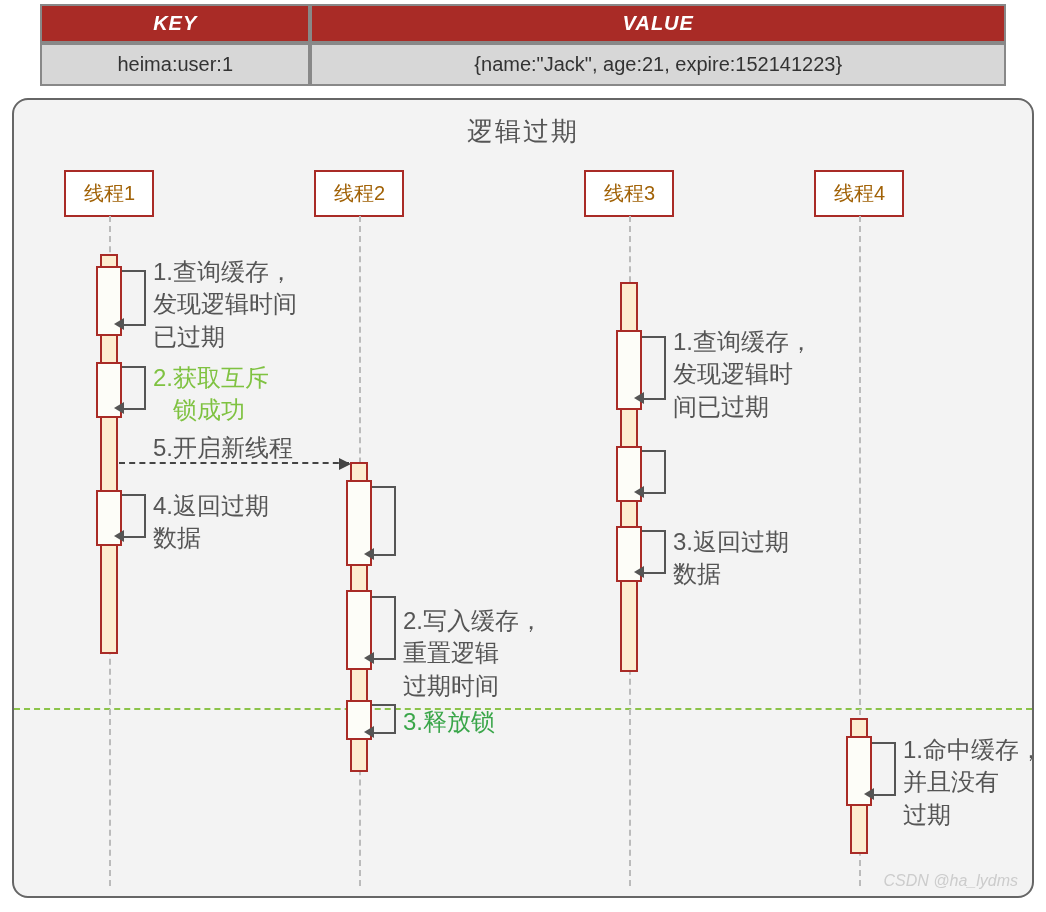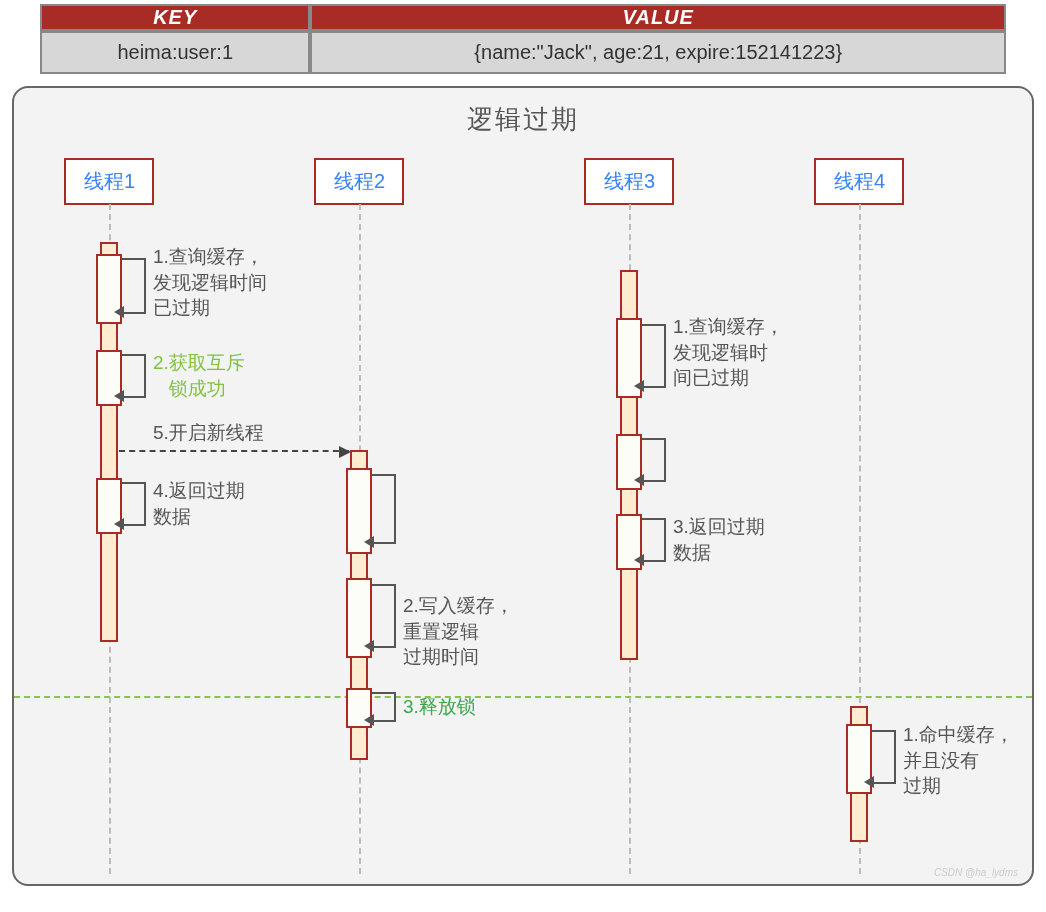--- a/index.html
+++ b/index.html
@@ -14,21 +14,21 @@
     margin: 4px 40px 0 40px;
     border-collapse: separate;
     border-spacing: 0;
     width: calc(100% - 80px);
   }
   .kv-table th {
     background: #a92b26;
     color: #fff;
     font-weight: bold;
     font-size: 20px;
-    padding: 0 0;
+    padding: 6px 0;
     border: 2px solid #888;
     font-style: italic;
     letter-spacing: 1px;
   }
   .kv-table td {
     background: #d7d7d7;
     color: #333;
     font-size: 20px;
     text-align: center;
     padding: 8px 0;
@@ -53,21 +53,21 @@
     letter-spacing: 2px;
   }
   .lane {
     position: absolute;
     top: 70px;
     bottom: 10px;
   }
   .lane-head {
     border: 2px solid #a92b26;
     background: #fff;
-    color: #3b82f6;
+    color: #a16207;
     padding: 8px 18px;
     font-size: 20px;
     text-align: center;
     white-space: nowrap;
   }
   .lifeline {
     position: absolute;
     left: 50%;
     top: 46px;
     bottom: 0;
@@ -82,21 +82,21 @@
   }
   .act {
     position: absolute;
     left: calc(50% - 13px);
     width: 26px;
     background: #fdfdf8;
     border: 2px solid #a92b26;
   }
   .note {
     position: absolute;
-    font-size: 19px;
+    font-size: 24px;
     color: #555;
     line-height: 1.35;
     white-space: nowrap;
   }
   .note.green { color: #7fc241; }
   .note.orange { color: #f28c28; }
   .note.dgreen { color: #3aa64a; }
   .self-loop {
     position: absolute;
     border-top: 2px solid #555;
@@ -129,21 +129,21 @@
   .green-divider {
     position: absolute;
     left: 0; right: 0;
     border-top: 2px dashed #8bc34a;
   }
   .watermark {
     position: absolute;
     right: 14px;
     bottom: 6px;
     color: #ccc;
-    font-size: 10px;
+    font-size: 16px;
     font-style: italic;
   }
 </style>
 </head>
 <body>
 
 <table class="kv-table">
   <tbody>
       <tr>
     <th>KEY</th>

